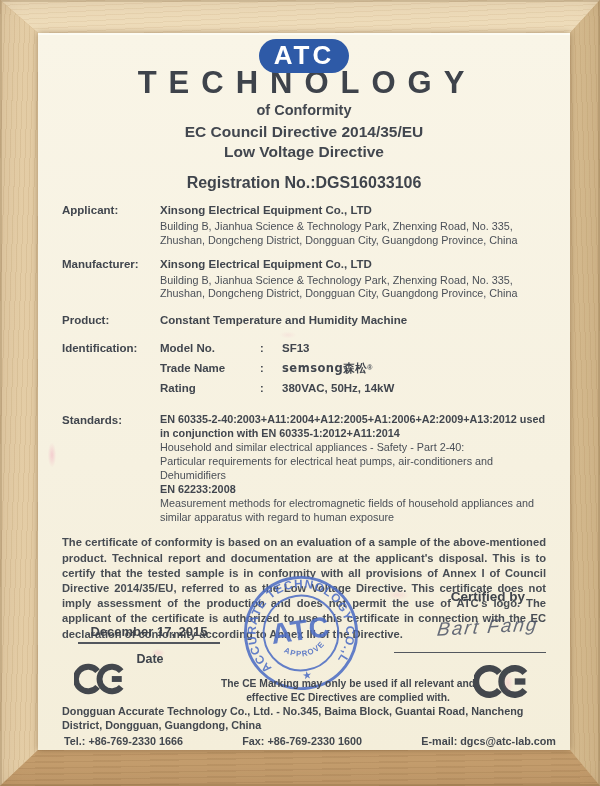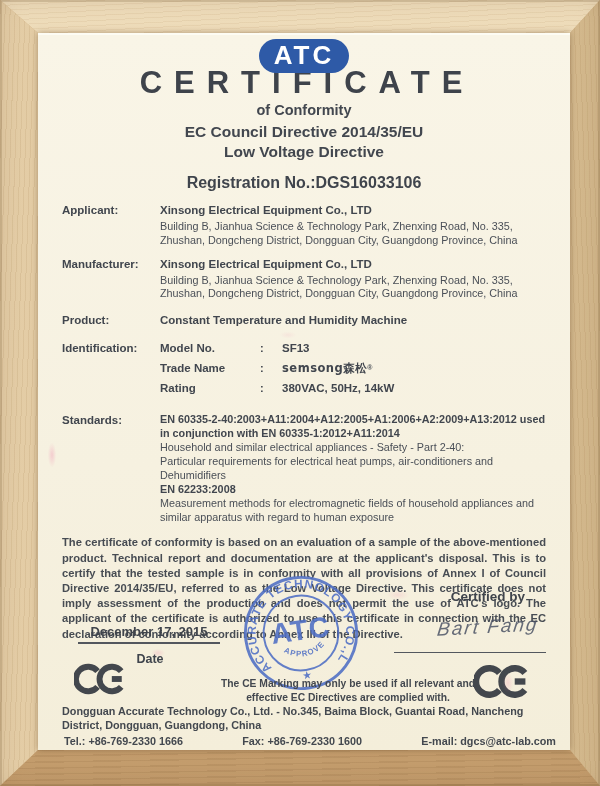--- a/index.html
+++ b/index.html
@@ -121,21 +121,21 @@
 <div class="strip left"></div>
 <div class="strip right"></div>
 <div class="strip bottom"></div>
 
 <div class="paper">
 
   <div class="logo-wrap">
     <span class="atc-logo">ATC</span>
   </div>
 
-  <div class="cert-title">CERTIFICATE</div>
+  <div class="cert-title">TECHNOLOGY</div>
   <div class="subtitle">of Conformity</div>
   <div class="directive">EC Council Directive 2014/35/EU</div>
   <div class="directive second">Low Voltage Directive</div>
   <div class="registration">Registration No.:DGS16033106</div>
 
   <div class="row m-applicant">
     <div class="lab">Applicant:</div>
     <div class="val">
       <div class="company">Xinsong Electrical Equipment Co., LTD</div>
       <div class="addr">Building B, Jianhua Science &amp; Technology Park, Zhenxing Road, No. 335, Zhushan, Dongcheng District, Dongguan City, Guangdong Province, China</div>

